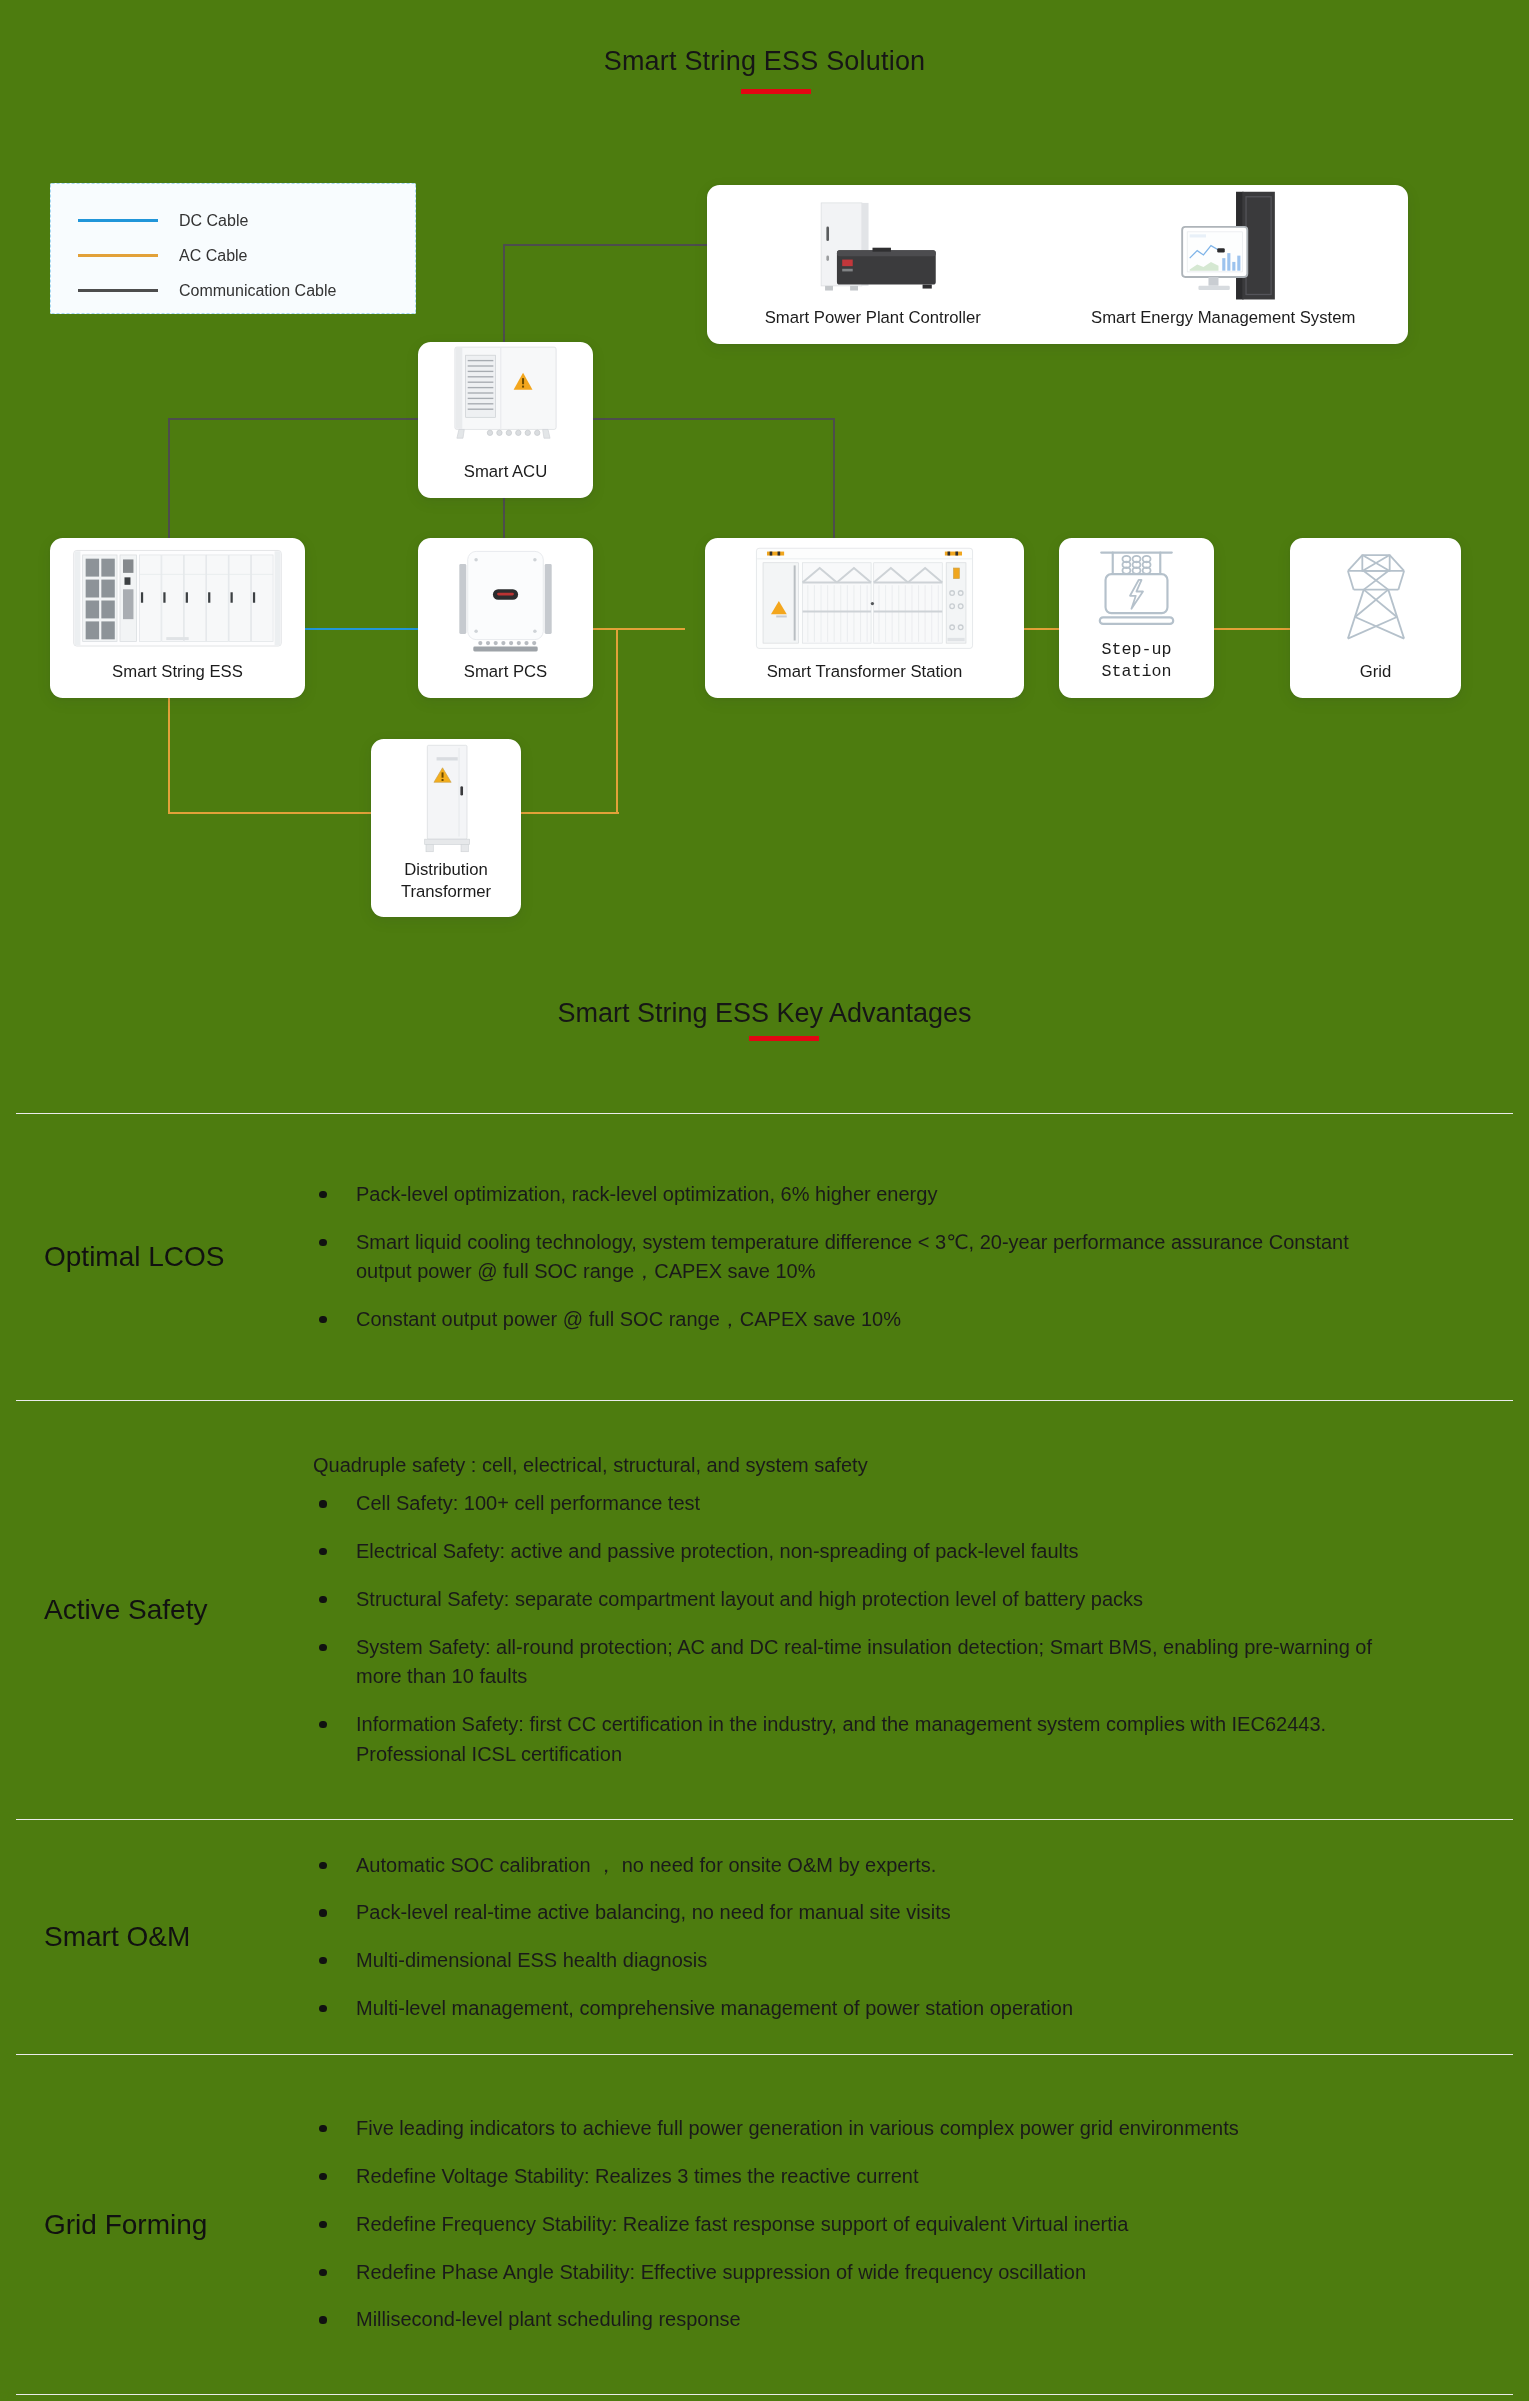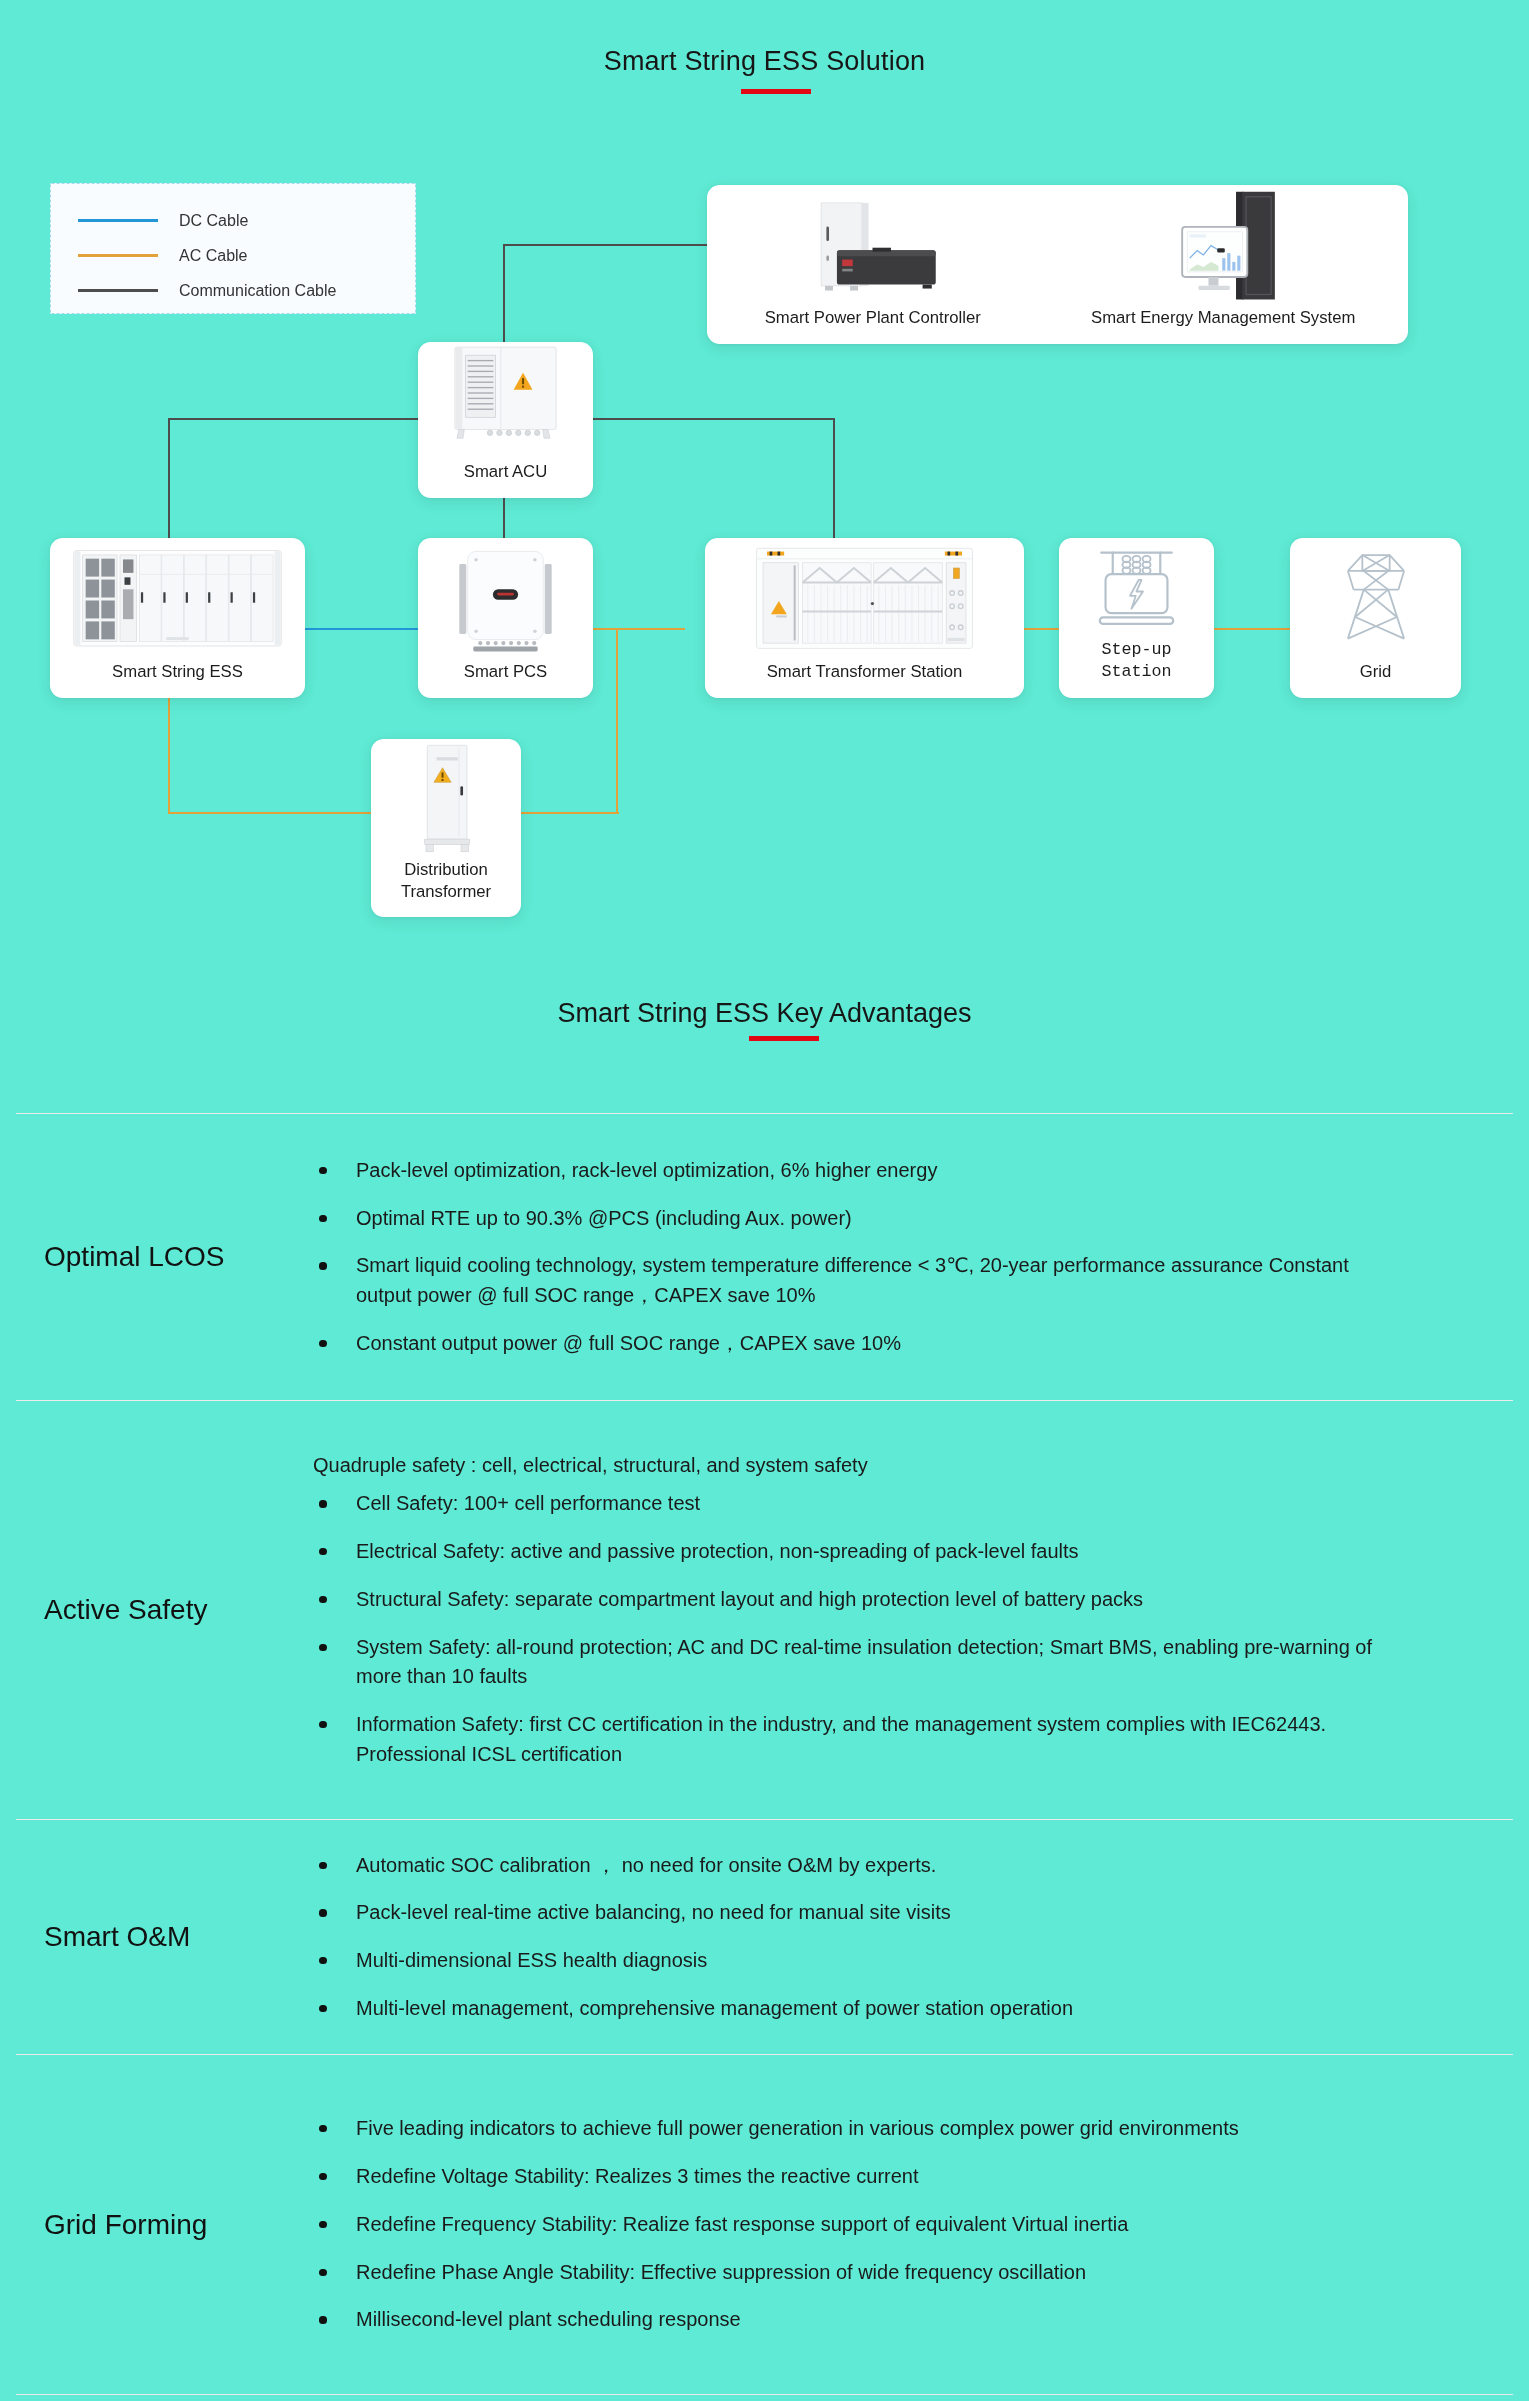--- a/index.html
+++ b/index.html
@@ -1,18 +1,18 @@
 <!DOCTYPE html>
 <html style="font-size:12.7px"><head>
 <meta charset="utf-8">
 <style>
   * { margin:0; padding:0; box-sizing:border-box; }
   html,body { background:#fff; }
   body { font-family:"Liberation Sans","DejaVu Sans",sans-serif; color:#1a1a1a; }
-  .page { position:relative; width:1529px; height:2401px; background:#5eead4; overflow:hidden; }
+  .page { position:relative; width:1529px; height:2401px; background:#4d7c0f; overflow:hidden; }
 
   
   .hero { position:relative; width:1529px; height:940px; }
   .main-title { position:absolute; top:46px; left:0; width:100%; text-align:center;
                 font-size:27px; letter-spacing:0.2px; color:#161616; }
   .red-bar { position:absolute; top:89px; left:741px; width:70px; height:4.8px; background:#e30613; }
 
   .legend { position:absolute; left:50px; top:183px; width:366px; height:131px;
             border:1.6px dashed #a6d9f2; background:#f8fcfe; border-radius:1.6px;
             padding:19px 0 0 27px; }
@@ -407,21 +407,20 @@
     <div class="adv-bar"></div>
   </div>
 
   <div class="sections">
 
     <div class="section s0">
       <div class="sec-label">Optimal LCOS</div>
       <div class="sec-body">
         <ul class="bullets">
           <li>Pack-level optimization, rack-level optimization, 6% higher energy</li>
-          <li>Optimal RTE up to 90.3% @PCS (including Aux. power)</li>
           <li>Smart liquid cooling technology, system temperature difference &lt; 3℃, 20-year performance assurance Constant output power @ full SOC range，CAPEX save 10%</li>
           <li>Constant output power @ full SOC range，CAPEX save 10%</li>
         </ul>
       </div>
     </div>
 
     <div class="section s1">
       <div class="sec-label">Active Safety</div>
       <div class="sec-body">
         <div class="intro">Quadruple safety :  cell, electrical, structural, and system safety</div>

